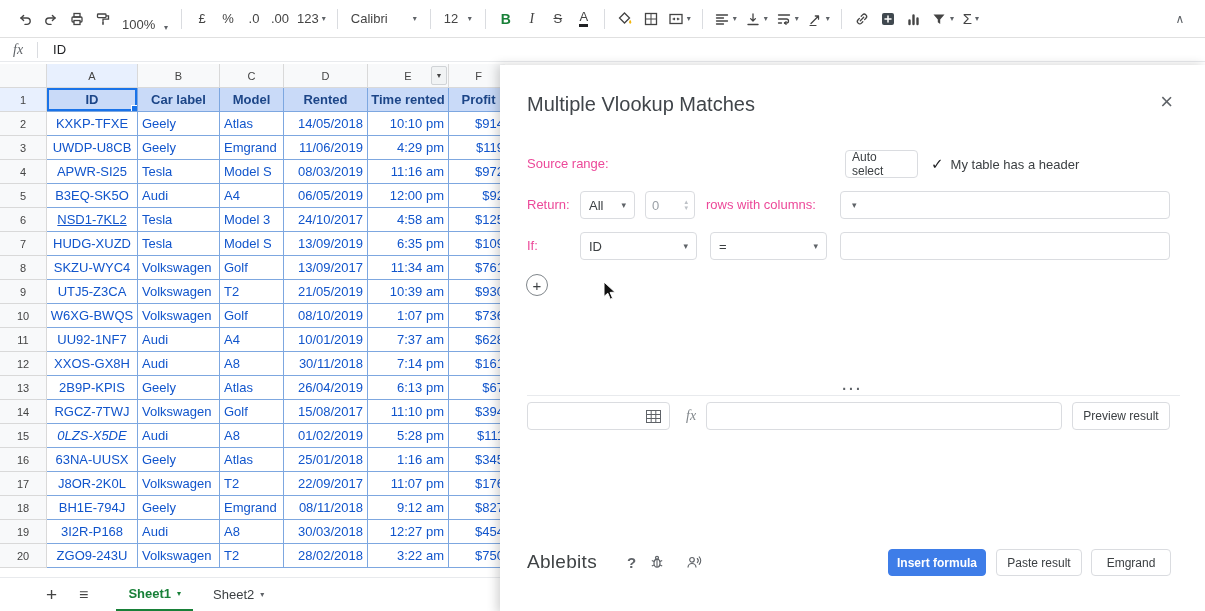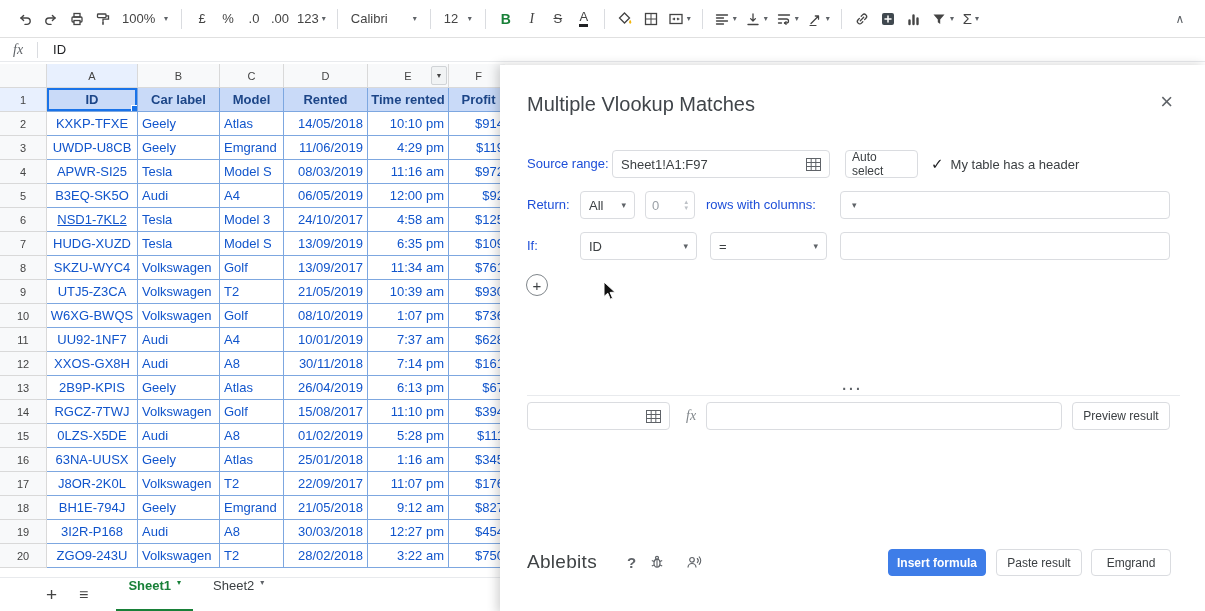--- a/index.html
+++ b/index.html
@@ -13,21 +13,21 @@
   .tbtn { height:26px; min-width:26px; display:flex; align-items:center; justify-content:center;
     border-radius:4px; color:#444; font-size:13px; padding:0 4px; cursor:default; }
   .tsep { width:1px; height:20px; background:#dadce0; margin:0 7px; flex:0 0 auto; }
   .car { font-size:8px; color:#5f6368; margin-left:3px; }
   .tb-bold { color:var(--tab-green,#188038); font-weight:bold; font-size:14px; }
   .tb-italic { font-style:italic; font-family:"Liberation Serif",serif; font-size:14px; }
   .tb-strike { text-decoration:line-through; font-size:13px; }
   .tb-color { border-bottom:3px solid #202124; line-height:14px; font-size:13px; }
   .tb-font { width:78px; justify-content:space-between; padding:0 6px; }
   .tb-size { width:40px; justify-content:space-between; padding:0 6px; }
-  .tb-zoom { width:58px; justify-content:space-between; padding:0 6px; }
+  .tb-zoom { width:58px; justify-content:space-between; padding:0 6px;align-items:flex-end; }
   .tico { display:block; }
   .spacer { flex:1; }
 
   
   .fbar { position:absolute; left:0; top:38px; width:1205px; height:24px; background:#fff;
     border-bottom:1px solid #e8eaed; display:flex; align-items:center; z-index:1; }
   .fx-sym { font-family:"Liberation Serif",serif; font-style:italic; color:#5f6368;
     font-size:14px; margin-left:13px; }
   .fbar-sep { width:1px; height:16px; background:#dadce0; margin-left:14px; }
   .fbar-val { margin-left:15px; font-size:13px; color:#202124; }
@@ -58,33 +58,33 @@
     background:var(--select-blue,#1a73e8); border:1px solid #fff; }
   .al-center { justify-content:center; }
   .al-left { justify-content:flex-start; }
   .al-right { justify-content:flex-end; }
 
   
   .tabbar { position:absolute; left:0; top:577px; width:500px; height:34px; background:#fff;
     border-top:1px solid #e8eaed; display:flex; align-items:center; }
   .tab-plus { margin-left:46px; font-size:19px; color:#444; }
   .tab-menu { margin-left:22px; font-size:16px; color:#444; }
-  .tab { height:34px; display:flex; padding:0 12px; font-size:13px;
+  .tab { height:34px; display:flex; align-items:center; padding:0 12px; font-size:13px;
     color:#3c4043; margin-left:8px; }
   .tab.active { margin-left:28px; color:var(--tab-green,#188038); font-weight:bold;
     border-bottom:3px solid var(--tab-green,#188038); }
   .tab .car { margin-left:6px; }
   .tab.active .car { color:var(--tab-green,#188038); }
 
   
   .panel { position:absolute; left:500px; top:65px; width:705px; height:549px; background:#fff;
     box-shadow:-3px 0 10px rgba(0,0,0,0.18); z-index:5; }
   .p-title { position:absolute; left:27px; top:28px; font-size:20px; color:#40454a; }
   .p-close { position:absolute; right:32px; top:26px; font-size:22px; color:#5f6368; line-height:22px; }
-  .lbl { position:absolute; font-size:13px; color:#1d4ed8; height:28px; line-height:28px; }
+  .lbl { position:absolute; font-size:13px; color:#ec4899; height:28px; line-height:28px; }
   .inp, .dd, .btn { position:absolute; height:28px; border:1px solid #dadce0; border-radius:4px;
     background:#fff; font-size:13px; color:#3c4043; display:flex; align-items:center; padding:0 8px; }
   .dd { justify-content:space-between; }
   .dd .car { font-size:9px; }
   .btn { justify-content:center; font-size:12px; padding:0 6px; }
   .small-txt { font-size:12px; white-space:nowrap; overflow:hidden; }
   .spin { position:absolute; height:28px; border:1px solid #dadce0; border-radius:4px; background:#fff;
     display:flex; align-items:center; padding:0 6px; color:#9aa0a6; font-size:13px; justify-content:space-between; }
   .spin-arrows { display:flex; flex-direction:column; line-height:6px; font-size:7px; color:#bdc1c6; }
   .chk { position:absolute; display:flex; align-items:center; height:28px; gap:7px; }
@@ -389,21 +389,21 @@
         <div class="row-num">14</div>
         <div class="cell al-center" style="width: 91px;">RGCZ-7TWJ</div>
         <div class="cell al-left" style="width: 82px;">Volkswagen</div>
         <div class="cell al-left" style="width: 64px;">Golf</div>
         <div class="cell al-right" style="width: 84px;">15/08/2017</div>
         <div class="cell al-right" style="width: 81px;">11:10 pm</div>
         <div class="cell al-right" style="width: 60px;">$394</div>
       </div>
       <div class="sheet-row">
         <div class="row-num">15</div>
-        <div class="cell al-center" style="width: 91px;">0LZS-X5DE</div>
+        <div class="cell al-center" style="width: 91px; font-style: italic;">0LZS-X5DE</div>
         <div class="cell al-left" style="width: 82px;">Audi</div>
         <div class="cell al-left" style="width: 64px;">A8</div>
         <div class="cell al-right" style="width: 84px;">01/02/2019</div>
         <div class="cell al-right" style="width: 81px;">5:28 pm</div>
         <div class="cell al-right" style="width: 60px;">$111</div>
       </div>
       <div class="sheet-row">
         <div class="row-num">16</div>
         <div class="cell al-center" style="width: 91px;">63NA-UUSX</div>
         <div class="cell al-left" style="width: 82px;">Geely</div>
@@ -419,21 +419,21 @@
         <div class="cell al-left" style="width: 64px;">T2</div>
         <div class="cell al-right" style="width: 84px;">22/09/2017</div>
         <div class="cell al-right" style="width: 81px;">11:07 pm</div>
         <div class="cell al-right" style="width: 60px;">$176</div>
       </div>
       <div class="sheet-row">
         <div class="row-num">18</div>
         <div class="cell al-center" style="width: 91px;">BH1E-794J</div>
         <div class="cell al-left" style="width: 82px;">Geely</div>
         <div class="cell al-left" style="width: 64px;">Emgrand</div>
-        <div class="cell al-right" style="width: 84px;">21/05/2018</div>
+        <div class="cell al-right" style="width: 84px;">08/11/2018</div>
         <div class="cell al-right" style="width: 81px;">9:12 am</div>
         <div class="cell al-right" style="width: 60px;">$827</div>
       </div>
       <div class="sheet-row">
         <div class="row-num">19</div>
         <div class="cell al-center" style="width: 91px;">3I2R-P168</div>
         <div class="cell al-left" style="width: 82px;">Audi</div>
         <div class="cell al-left" style="width: 64px;">A8</div>
         <div class="cell al-right" style="width: 84px;">30/03/2018</div>
         <div class="cell al-right" style="width: 81px;">12:27 pm</div>
@@ -462,29 +462,20 @@
     <span>Sheet2</span>
     <span class="car">▾</span>
   </div>
 </div>
 
 <div class="panel">
   <div class="p-title">Multiple Vlookup Matches</div>
   <div class="p-close">×</div>
 
   <div class="lbl" style="left:27px;top:85px;">Source range:</div>
-  <div class="inp" style="left:112px;top:85px;width:218px;">
-    <span>Sheet1!A1:F97</span>
-    <span class="grid-ic">
-      <svg width="15" height="13" viewBox="0 0 15 13">
-          <rect x="0.5" y="0.5" width="14" height="12" fill="none" stroke="#5f6368"></rect>
-          <path d="M0.5 4.5 H14.5 M0.5 8.5 H14.5 M5.2 0.5 V12.5 M9.8 0.5 V12.5" stroke="#5f6368" fill="none"></path>
-        </svg>
-    </span>
-  </div>
   <div class="btn" style="left:345px;top:85px;width:73px;">Auto select</div>
   <div class="chk" style="left:431px;top:85px;">
     <span class="ck">✓</span>
     <span class="chk-lbl">My table has a header</span>
   </div>
 
   <div class="lbl" style="left:27px;top:126px;">Return:</div>
   <div class="dd" style="left:80px;top:126px;width:55px;">
     <span>All</span>
     <span class="car">▾</span>

